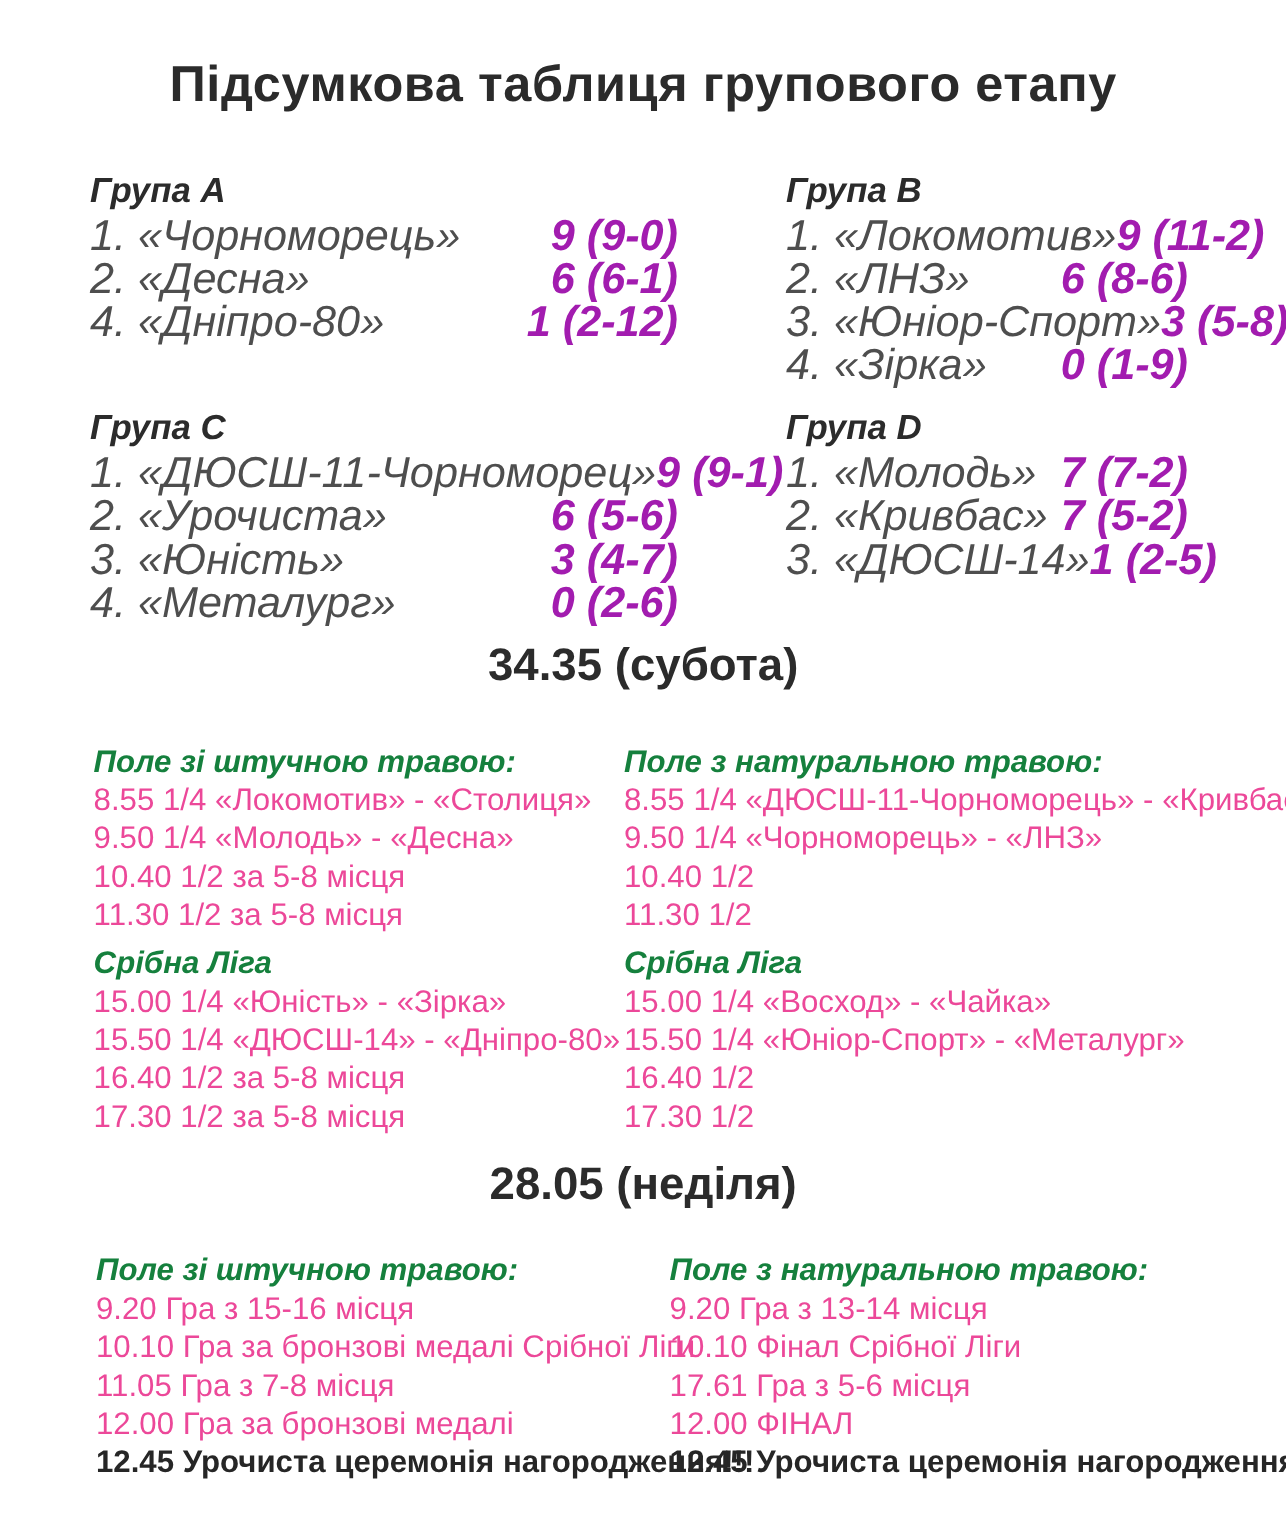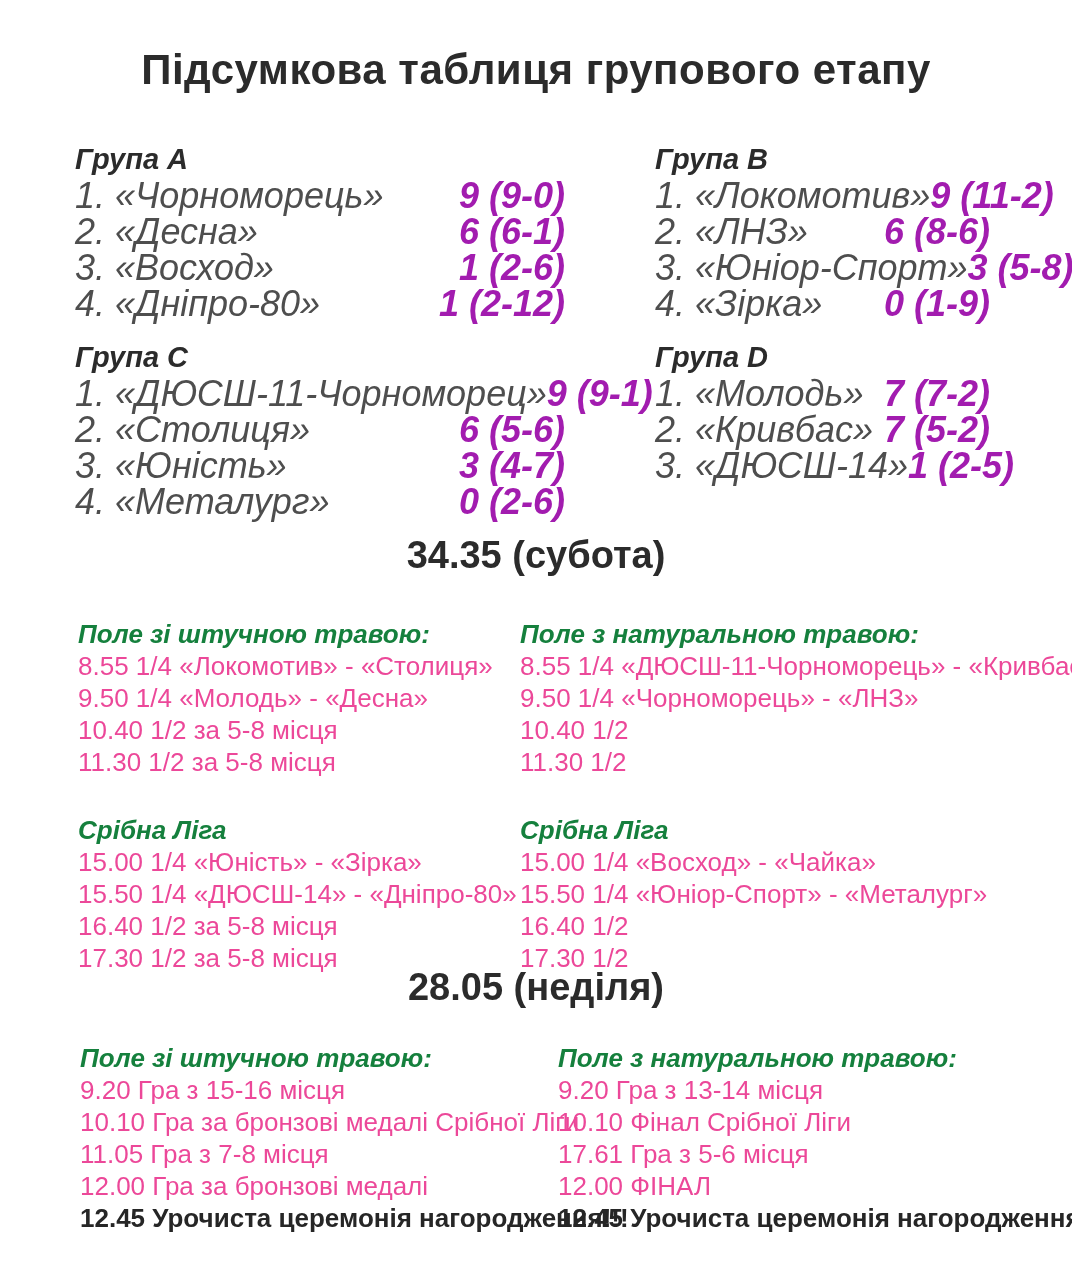--- a/index.html
+++ b/index.html
@@ -65,21 +65,21 @@
     left: 78px; top: 618px;
     display: grid;
     grid-template-columns: 442px 512px;
   }
   .day2-cols {
     position: absolute;
     left: 80px; top: 1042px;
     display: grid;
     grid-template-columns: 478px 486px;
   }
-  .sched-section.second { margin-top: 36px; }
+  .sched-section.second { margin-top: 8px; }
   .sched-heading {
     font-size: 26px;
     font-weight: bold;
     font-style: italic;
     color: #15803d;
     line-height: 32px;
     white-space: nowrap;
   }
   .sched-row {
     font-size: 26px;
@@ -105,24 +105,20 @@
       <h2 class="group-title">Група  А</h2>
       <div class="team-row">
         <span class="team-left"><span>1.</span> <span>«Чорноморець»</span></span>
         <span class="team-score">9 (9-0)</span>
       </div>
       <div class="team-row">
         <span class="team-left"><span>2.</span> <span>«Десна»</span></span>
         <span class="team-score">6 (6-1)</span>
       </div>
       <div class="team-row">
-        <span class="team-left"><span>3.</span> <span>«Восход»</span></span>
-        <span class="team-score">1 (2-6)</span>
-      </div>
-      <div class="team-row">
         <span class="team-left"><span>4.</span> <span>«Дніпро-80»</span></span>
         <span class="team-score">1 (2-12)</span>
       </div>
     </section>
 
     <section class="group">
       <h2 class="group-title">Група В</h2>
       <div class="team-row">
         <span class="team-left"><span>1.</span> <span>«Локомотив»</span></span>
         <span class="team-score">9 (11-2)</span>
@@ -141,21 +137,21 @@
       </div>
     </section>
 
     <section class="group">
       <h2 class="group-title">Група С</h2>
       <div class="team-row">
         <span class="team-left"><span>1.</span> <span>«ДЮСШ-11-Чорноморец»</span></span>
         <span class="team-score">9 (9-1)</span>
       </div>
       <div class="team-row">
-        <span class="team-left"><span>2.</span> <span>«Столиця»</span></span>
+        <span class="team-left"><span>2.</span> <span>«Урочиста»</span></span>
         <span class="team-score">6 (5-6)</span>
       </div>
       <div class="team-row">
         <span class="team-left"><span>3.</span> <span>«Юність»</span></span>
         <span class="team-score">3 (4-7)</span>
       </div>
       <div class="team-row">
         <span class="team-left"><span>4.</span> <span>«Металург»</span></span>
         <span class="team-score">0 (2-6)</span>
       </div>

